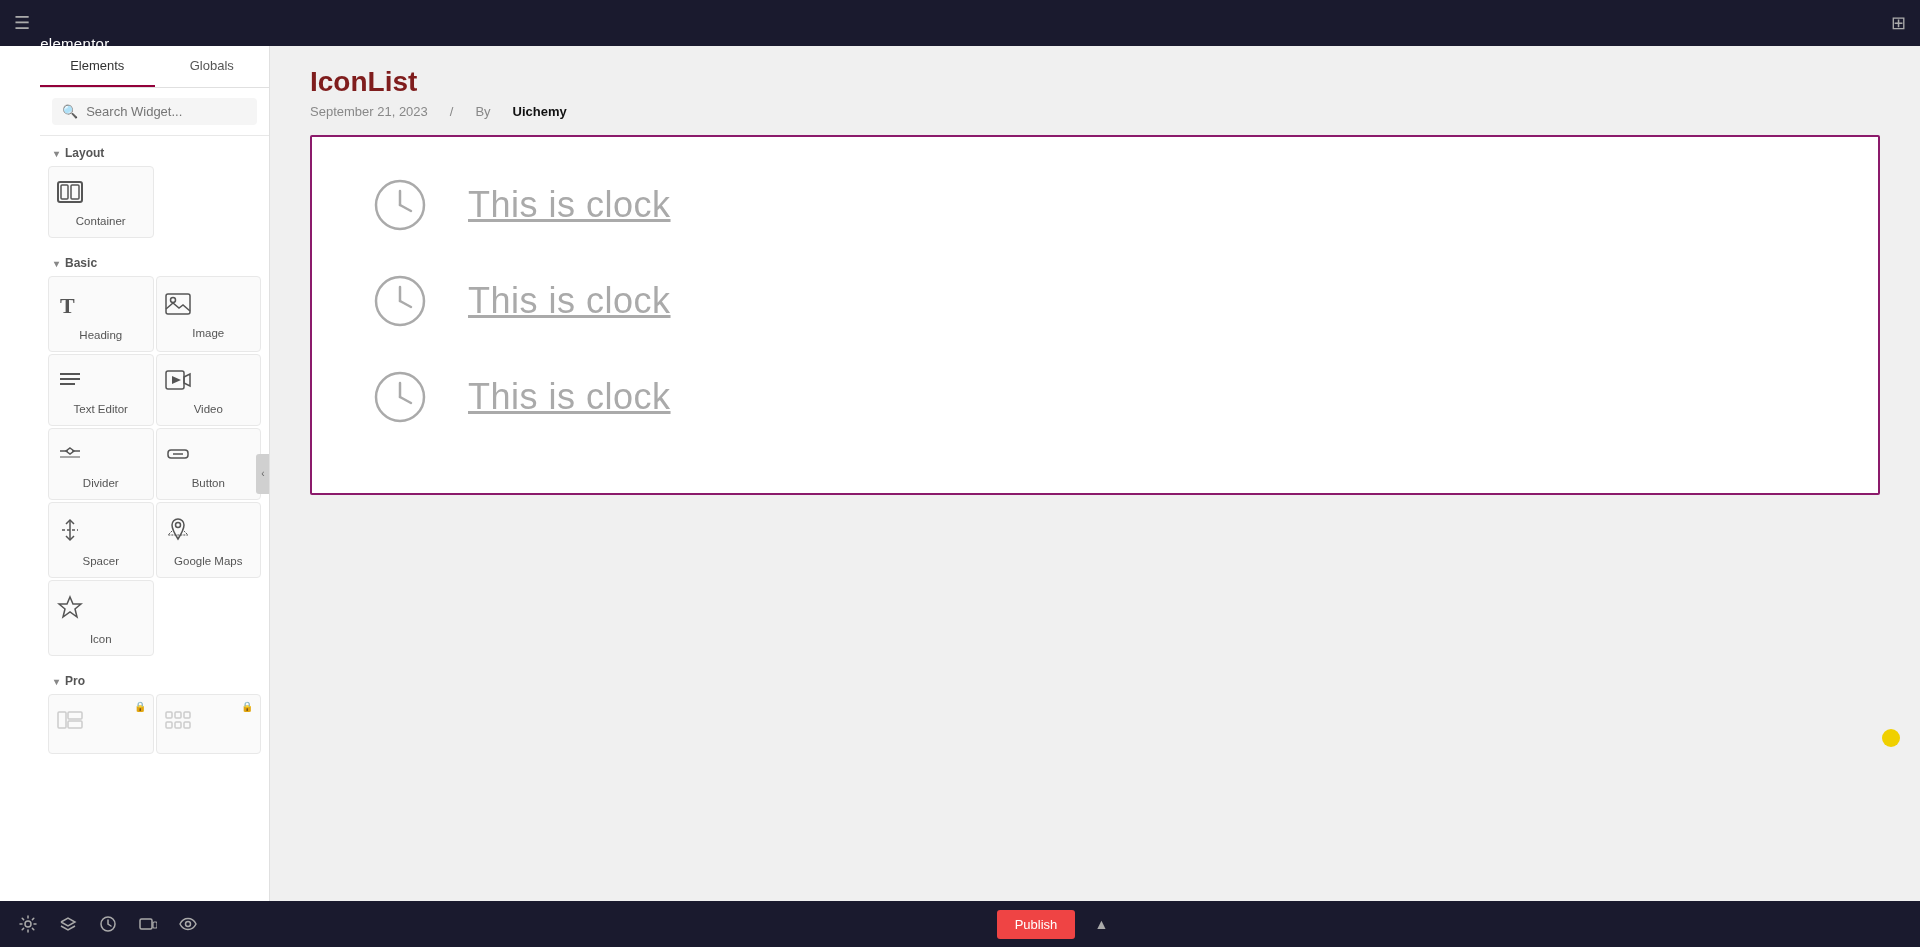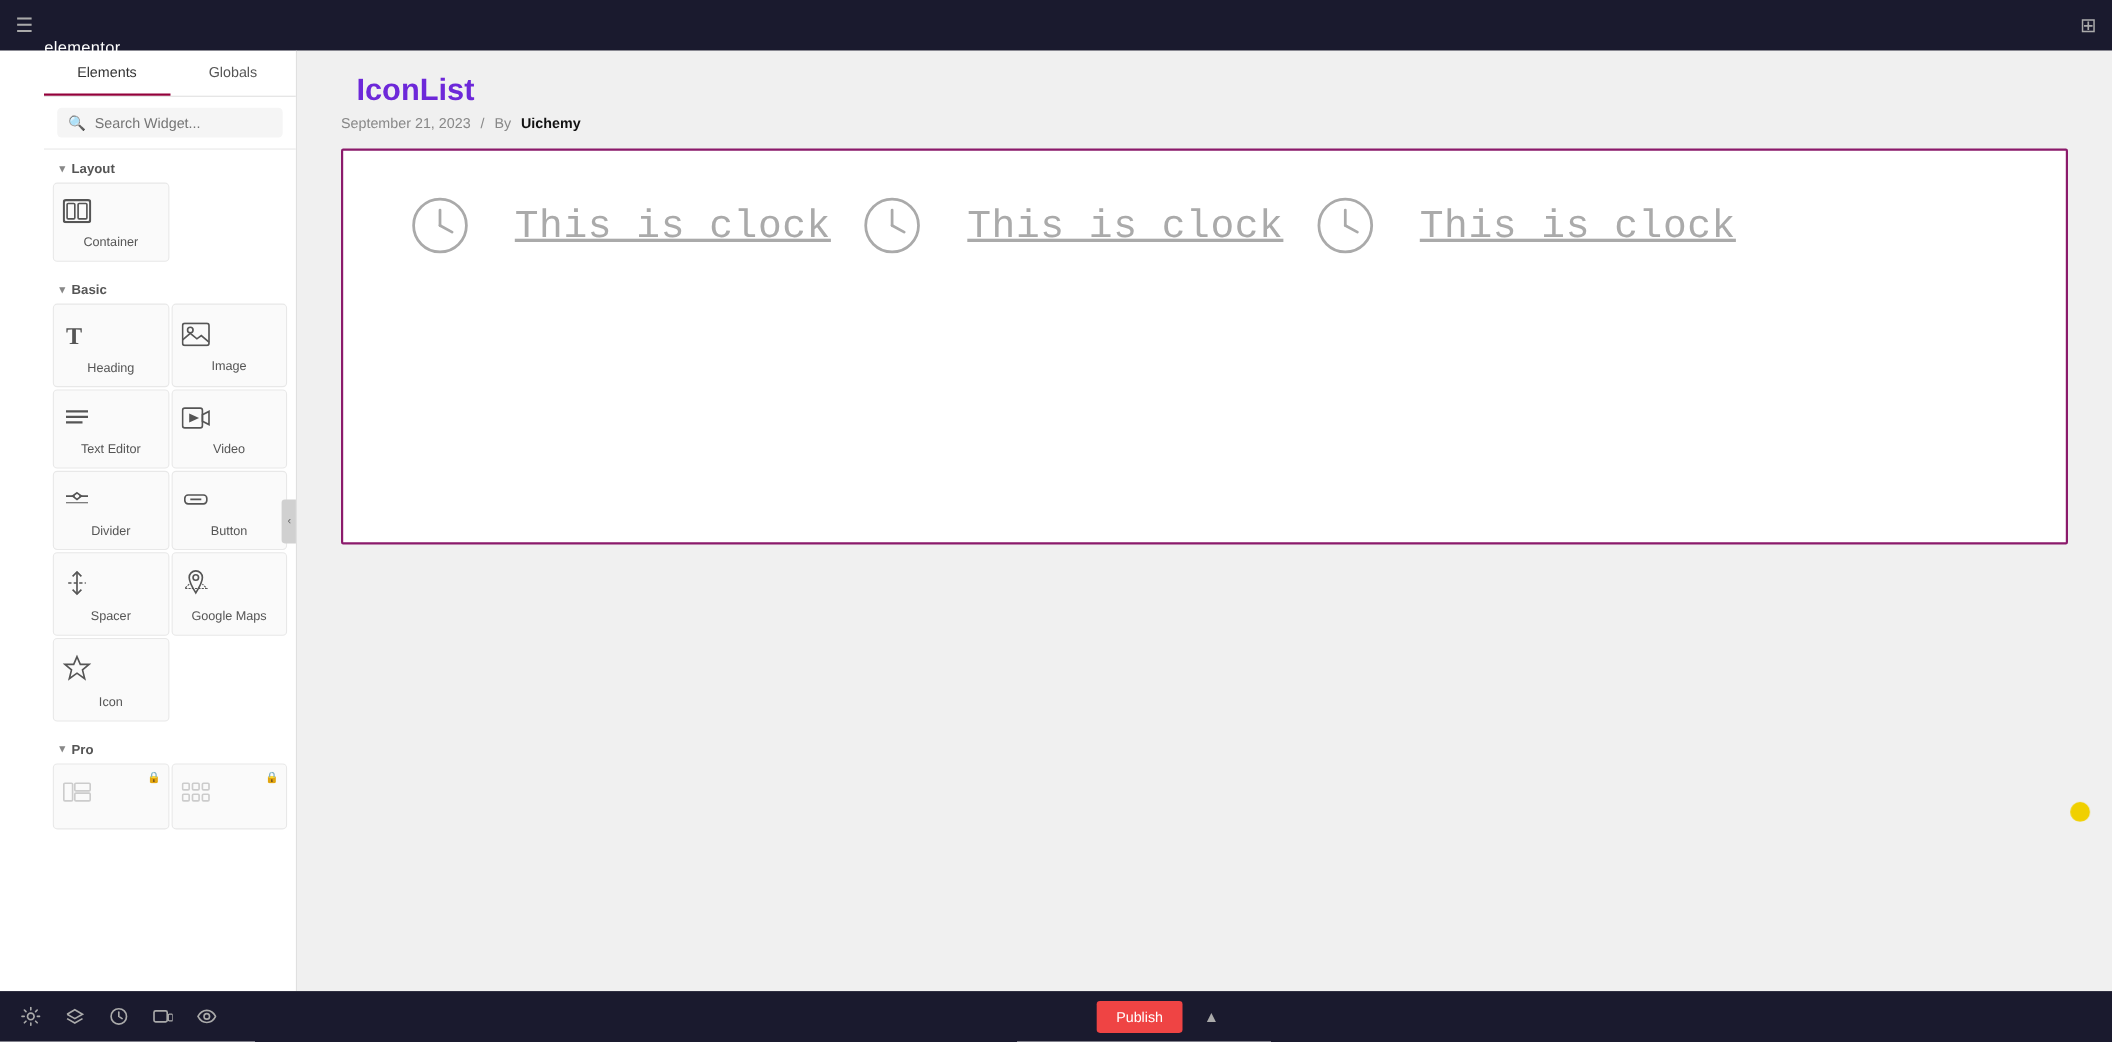--- a/index.html
+++ b/index.html
@@ -144,46 +144,44 @@
       padding: 20px 40px;
       position: relative;
     }
 
     .page-header {
       margin-bottom: 16px;
     }
     .page-title {
       font-size: 28px;
       font-weight: 700;
-      color: #6d28d9;
+      color: #7f1d1d;
       margin-bottom: 6px;
-      margin-left: 14px;
     }
     .page-meta {
       font-size: 13px;
       color: #888;
       display: flex;
       align-items: center;
-      gap: 9px;
+      gap: 22px;
     }
     .page-meta a { color: #111; font-weight: 600; text-decoration: none; }
 
     .canvas-block {
       background: #fff;
       border: 2px solid #8b1a6b;
       border-radius: 2px;
       padding: 40px 60px;
       min-height: 360px;
     }
 
     .icon-list {
       display: flex;
-      flex-direction: row;
-      gap: 28px;
-      font-family: Liberation Mono, monospace;
+      flex-direction: column;
+      gap: 40px;
     }
 
     .icon-list-item {
       display: flex;
       align-items: center;
       gap: 40px;
     }
 
     .clock-icon {
       width: 56px;

